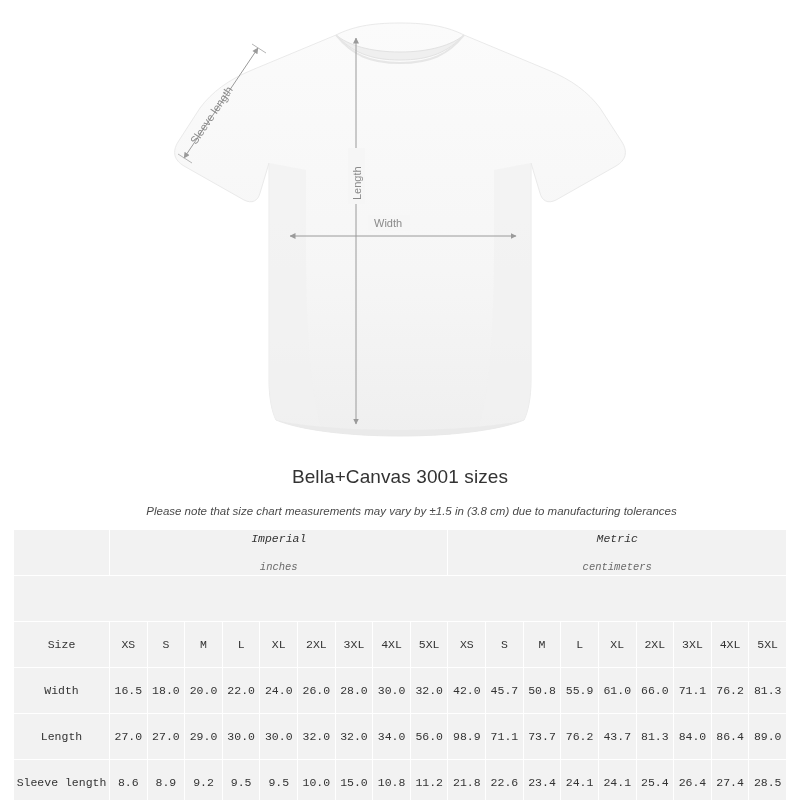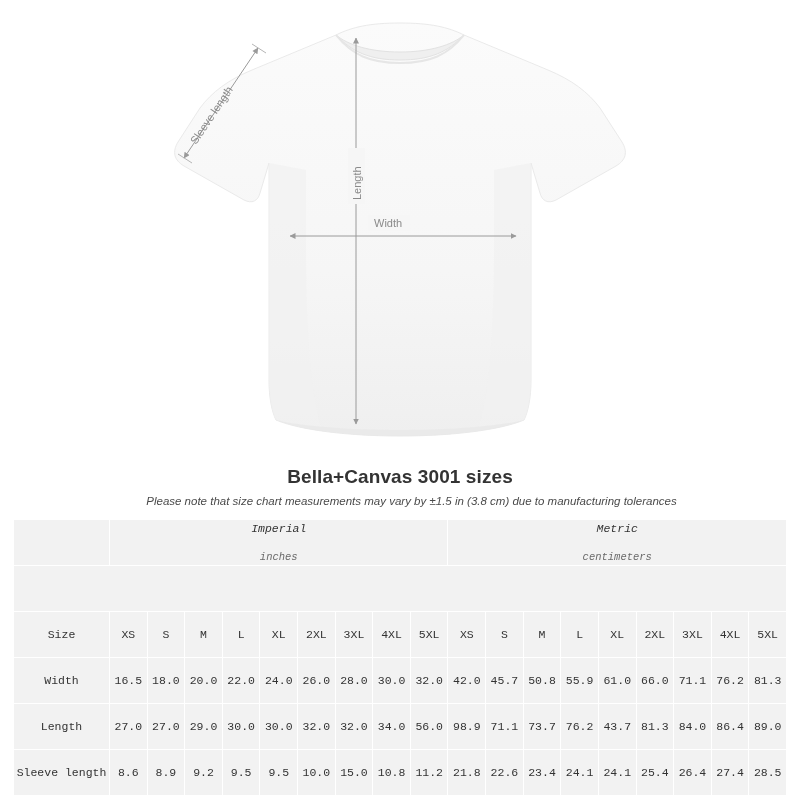--- a/index.html
+++ b/index.html
@@ -32,29 +32,29 @@
     top: 0;
   }
 
   
   #title-block {
     text-align: center;
     margin-top: 6px;
   }
   #chart-title {
     font-size: 19px;
-    font-weight: bold;
+    font-weight: normal;
     color: #333333;
     letter-spacing: 0.1px;
   }
   #chart-note {
     font-size: 11.5px;
     font-style: italic;
     color: #4a4a4a;
-    margin-top: 7px;
+    margin-top: 17px;
     padding-left: 23px;
   }
 
   
   #table-wrap {
     margin-top: 12px;
     padding: 0 13px;
     font-family: Liberation Mono, monospace;
   }
   table.size-table {

